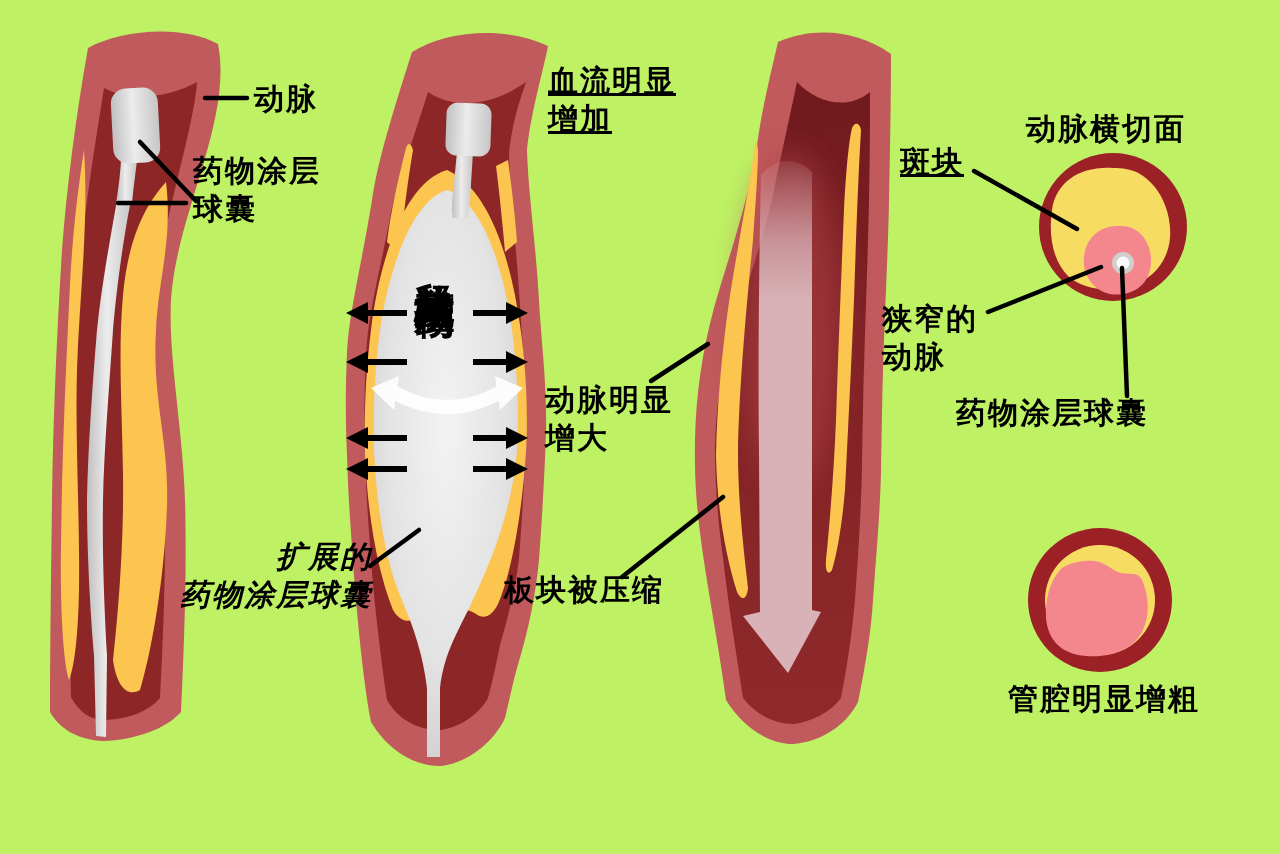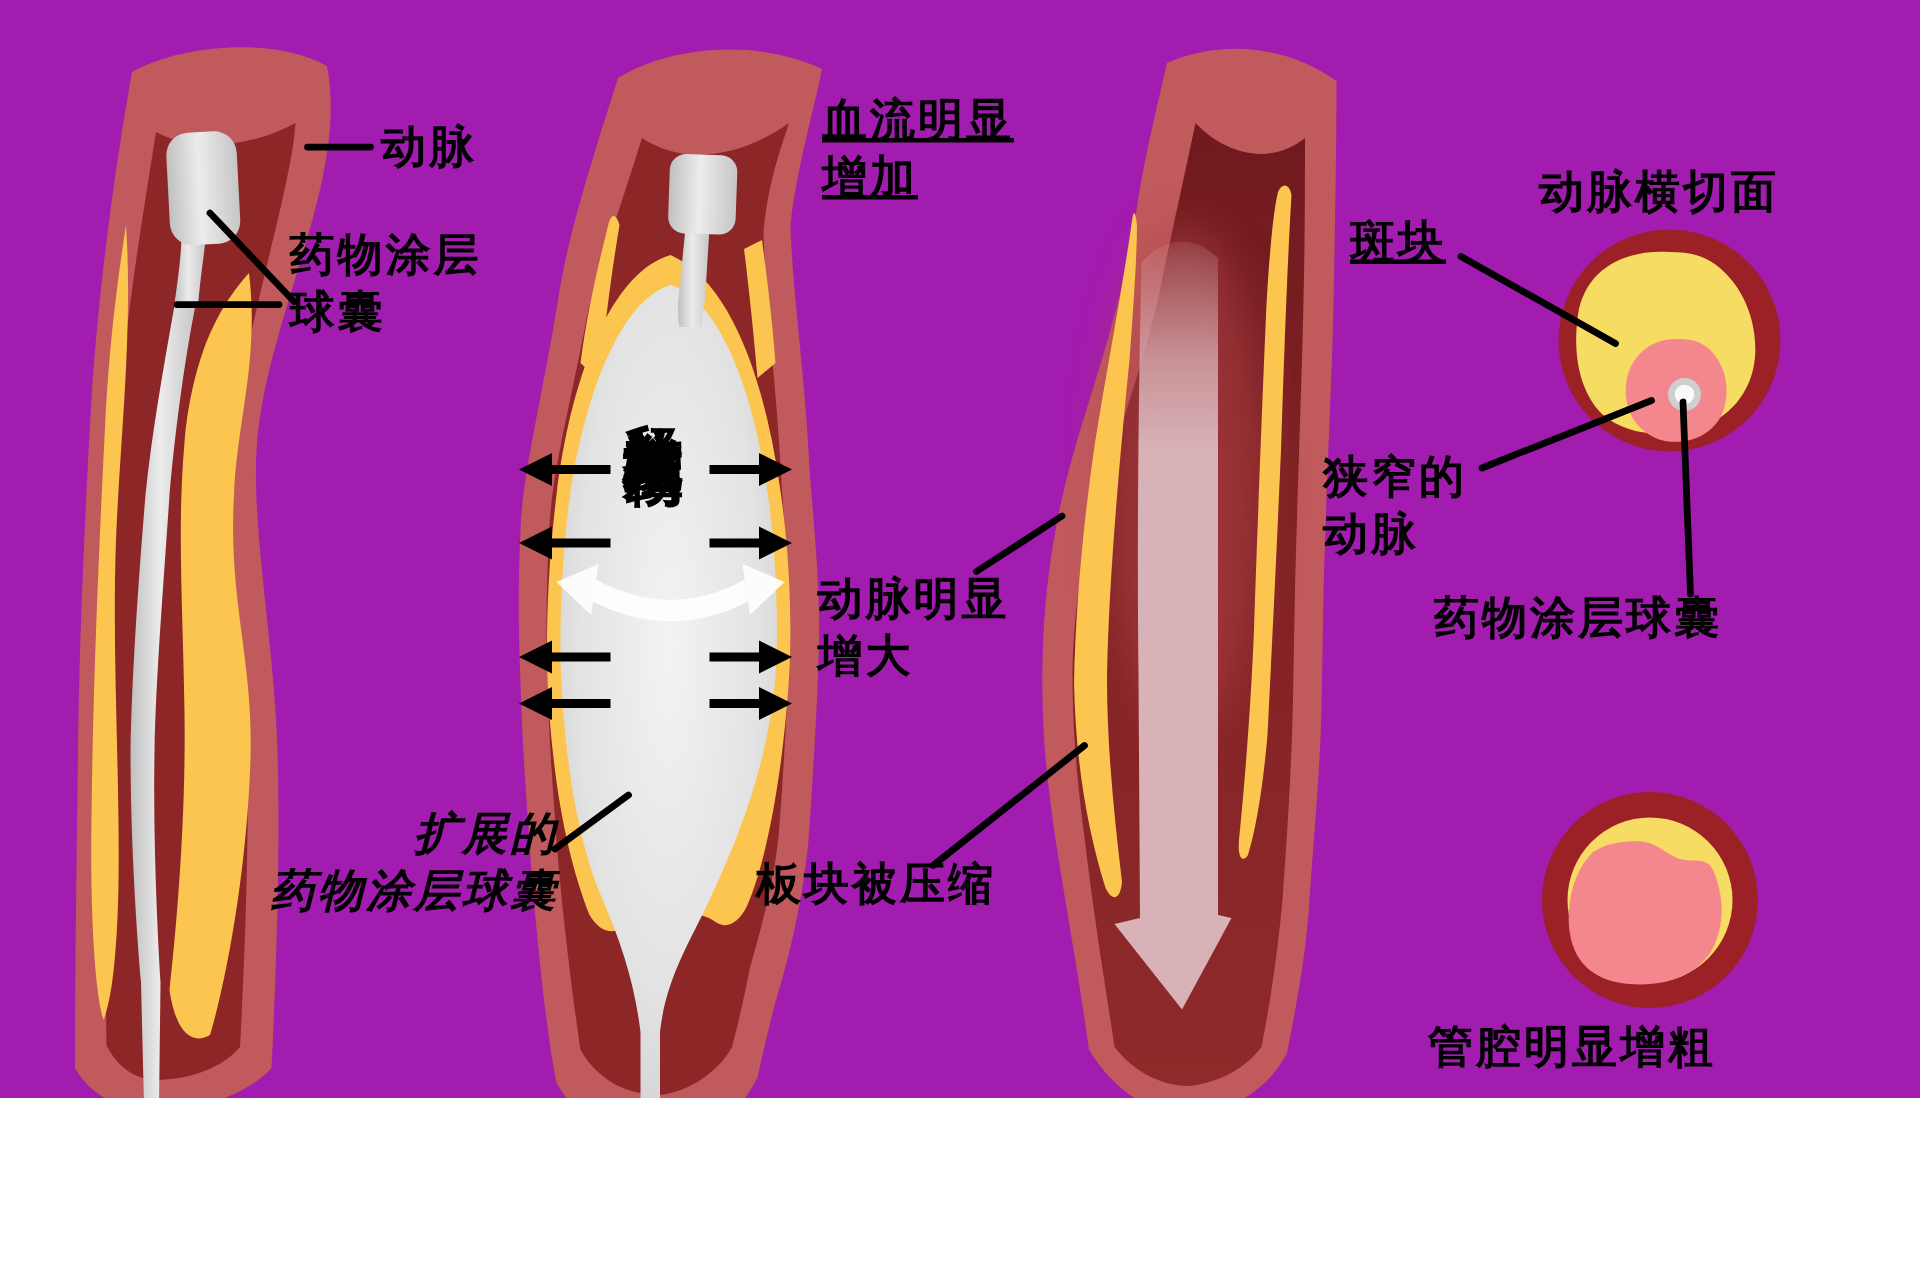--- a/index.html
+++ b/index.html
@@ -1,19 +1,19 @@
 <!DOCTYPE html>
 <html><head>
 <meta charset="utf-8">
 <style>
   html,body{margin:0;padding:0;background:#ffffff;}
   .canvas{
     position:relative;
-    width:1280px;height:732px;
-    background:#a21caf;
+    width:1280px;height:854px;
+    background:#bef264;
     overflow:hidden;
     font-family:"Liberation Sans","DejaVu Sans",sans-serif;
   }
   .art{position:absolute;left:0;top:0;width:1280px;height:854px;}
   .lbl{
     position:absolute;
     color:#000;
     font-weight:700;
     font-size:30px;
     line-height:38px;
@@ -254,14 +254,14 @@
 
   <div class="lbl" style="left:1026px;top:110px;">动脉横切面</div>
 
   <div class="lbl" style="left:900px;top:143px;text-decoration:underline;">斑块</div>
 
   <div class="lbl" style="left:882px;top:300px;">狭窄的
 动脉</div>
 
   <div class="lbl" style="left:956px;top:394px;">药物涂层球囊</div>
 
-  <div class="lbl" style="left:952px;top:680px;">管腔明显增粗</div>
+  <div class="lbl" style="left:1008px;top:680px;">管腔明显增粗</div>
 </div>
 
 </body></html>

